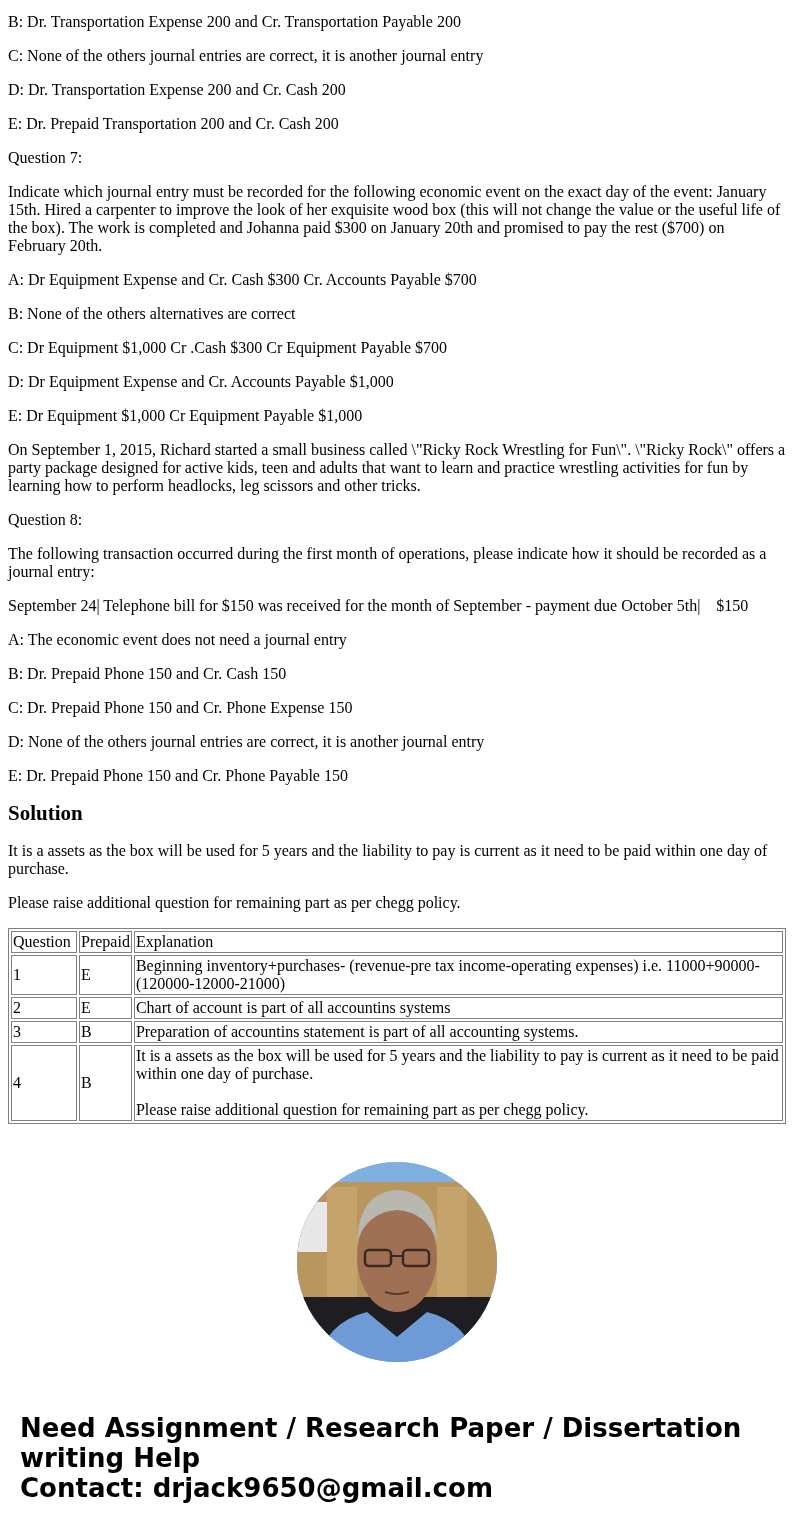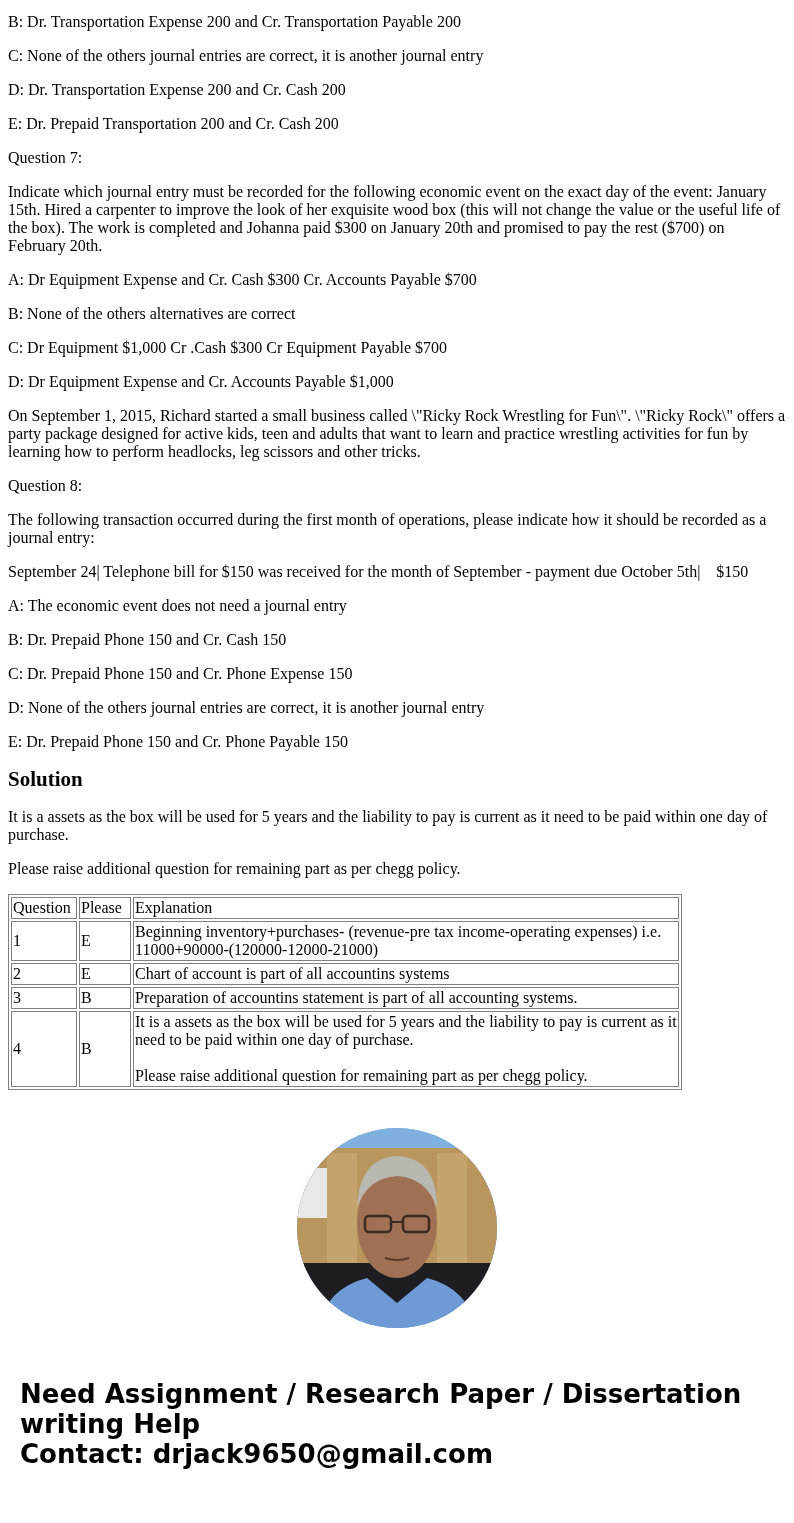--- a/index.html
+++ b/index.html
@@ -16,21 +16,21 @@
     h3 {
       font-family: "Liberation Serif", serif;
       font-size: 21px;
       font-weight: bold;
       margin: 17px 0 18px 0;
       line-height: 22px;
     }
     table.answers {
       border: 1px solid #808080;
       border-spacing: 2px;
-      width: 674px;
+      width: 778px;
       margin-top: 9px;
     }
     table.answers td {
       border: 1px solid #808080;
       padding: 1px;
       vertical-align: middle;
       text-align: left;
       line-height: 18px;
     }
     td.c-q { width: 62px; }
@@ -64,41 +64,42 @@
   <p>C: None of the others journal entries are correct, it is another journal entry</p>
   <p>D: Dr. Transportation Expense 200 and Cr. Cash 200</p>
   <p>E: Dr. Prepaid Transportation 200 and Cr. Cash 200</p>
 
   <p>Question 7:</p>
   <p>Indicate which journal entry must be recorded for the following economic event on the exact day of the event: January 15th. Hired a carpenter to improve the look of her exquisite wood box (this will not change the value or the useful life of the box). The work is completed and Johanna paid $300 on January 20th and promised to pay the rest ($700) on February 20th.</p>
   <p>A: Dr Equipment Expense and Cr. Cash $300 Cr. Accounts Payable $700</p>
   <p>B: None of the others alternatives are correct</p>
   <p>C: Dr Equipment $1,000 Cr .Cash $300 Cr Equipment Payable $700</p>
   <p>D: Dr Equipment Expense and Cr. Accounts Payable $1,000</p>
+  <p>E: Dr Equipment $1,000 Cr Equipment Payable $1,000</p>
 
   <p>On September 1, 2015, Richard started a small business called \"Ricky Rock Wrestling for Fun\". \"Ricky Rock\" offers a party package designed for active kids, teen and adults that want to learn and practice wrestling activities for fun by learning how to perform headlocks, leg scissors and other tricks.</p>
 
   <p>Question 8:</p>
   <p>The following transaction occurred during the first month of operations, please indicate how it should be recorded as a journal entry:</p>
   <p style="white-space: pre; font-family: Liberation Serif, serif;">September 24| Telephone bill for $150 was received for the month of September - payment due October 5th|    $150</p>
   <p>A: The economic event does not need a journal entry</p>
   <p>B: Dr. Prepaid Phone 150 and Cr. Cash 150</p>
   <p>C: Dr. Prepaid Phone 150 and Cr. Phone Expense 150</p>
   <p>D: None of the others journal entries are correct, it is another journal entry</p>
   <p>E: Dr. Prepaid Phone 150 and Cr. Phone Payable 150</p>
 
   <h3>Solution</h3>
   <p>It is a assets as the box will be used for 5 years and the liability to pay is current as it need to be paid within one day of purchase.</p>
   <p>Please raise additional question for remaining part as per chegg policy.</p>
 
   <table class="answers">
     <tbody>
         <tr>
       <td class="c-q">Question</td>
-      <td class="c-a">Please</td>
+      <td class="c-a">Prepaid</td>
       <td>Explanation</td>
     </tr>
     <tr>
       <td>1</td>
       <td>E</td>
       <td>Beginning inventory+purchases- (revenue-pre tax income-operating expenses) i.e. 11000+90000-(120000-12000-21000)</td>
     </tr>
     <tr>
       <td>2</td>
       <td>E</td>

